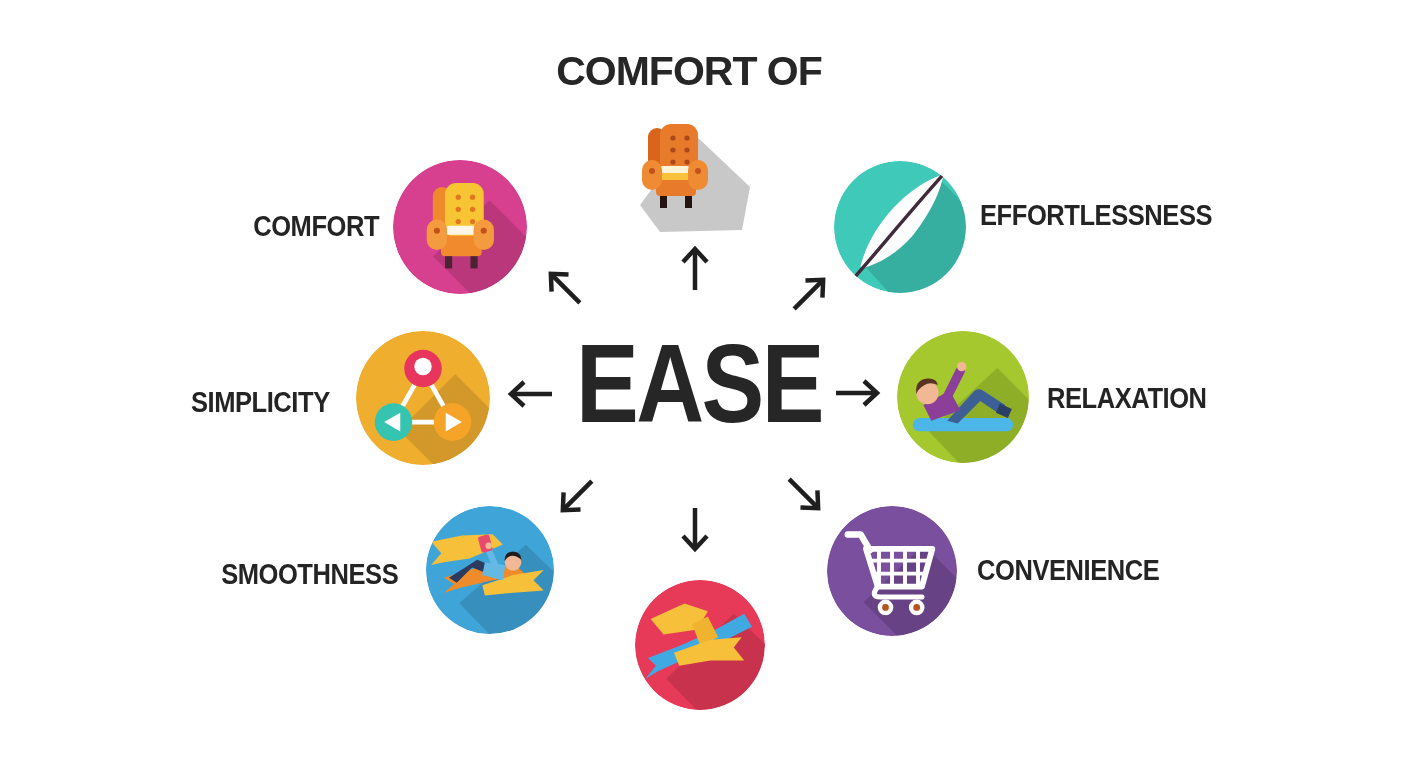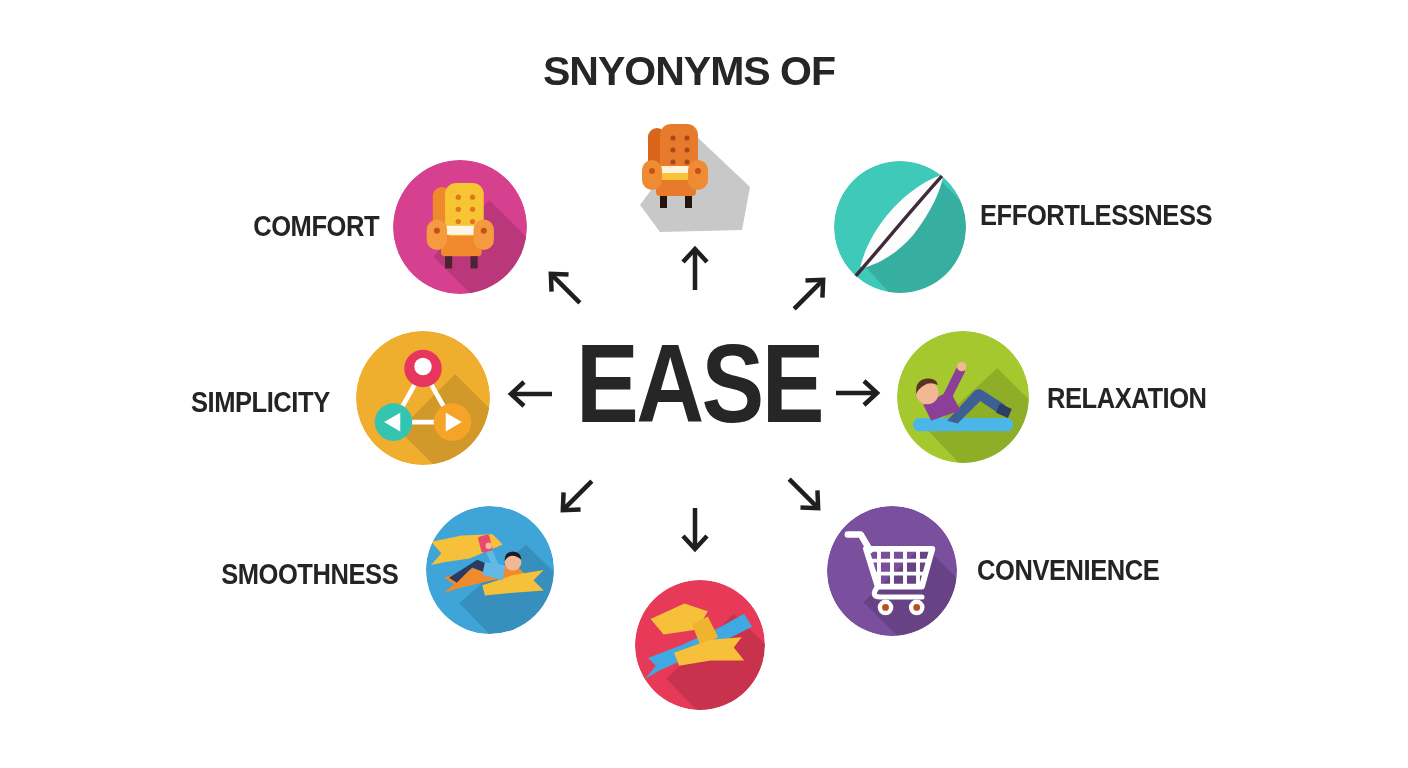--- a/index.html
+++ b/index.html
@@ -17,21 +17,21 @@
   .label-left{transform:scaleX(0.88);transform-origin:right center;}
   .label-right{transform:scaleX(0.88);transform-origin:left center;}
   .arrow{position:absolute;width:52px;height:52px;}
   .arrow svg{display:block;width:100%;height:100%;}
 </style>
 </head>
 <body>
 
 <div id="canvas">
 
-  <div class="title">SNYONYMS OF</div>
+  <div class="title">COMFORT OF</div>
 
   <div class="node" style="left:612px;top:112px;width:150px;height:125px;">
     <svg viewBox="0 0 150 125">
       <polygon points="81,21 138,75 130,118 48,120 28,93" fill="#c8c8c8"></polygon>
       <g transform="translate(14,4)">
         <rect x="22" y="12" width="18" height="52" rx="9" fill="#d9641c"></rect>
         <rect x="34" y="8" width="38" height="54" rx="11" fill="#e87b2b"></rect>
         <circle cx="47" cy="22" r="2.6" fill="#a9481a"></circle>
           <circle cx="61" cy="22" r="2.6" fill="#a9481a"></circle>
         <circle cx="47" cy="34" r="2.6" fill="#a9481a"></circle>

